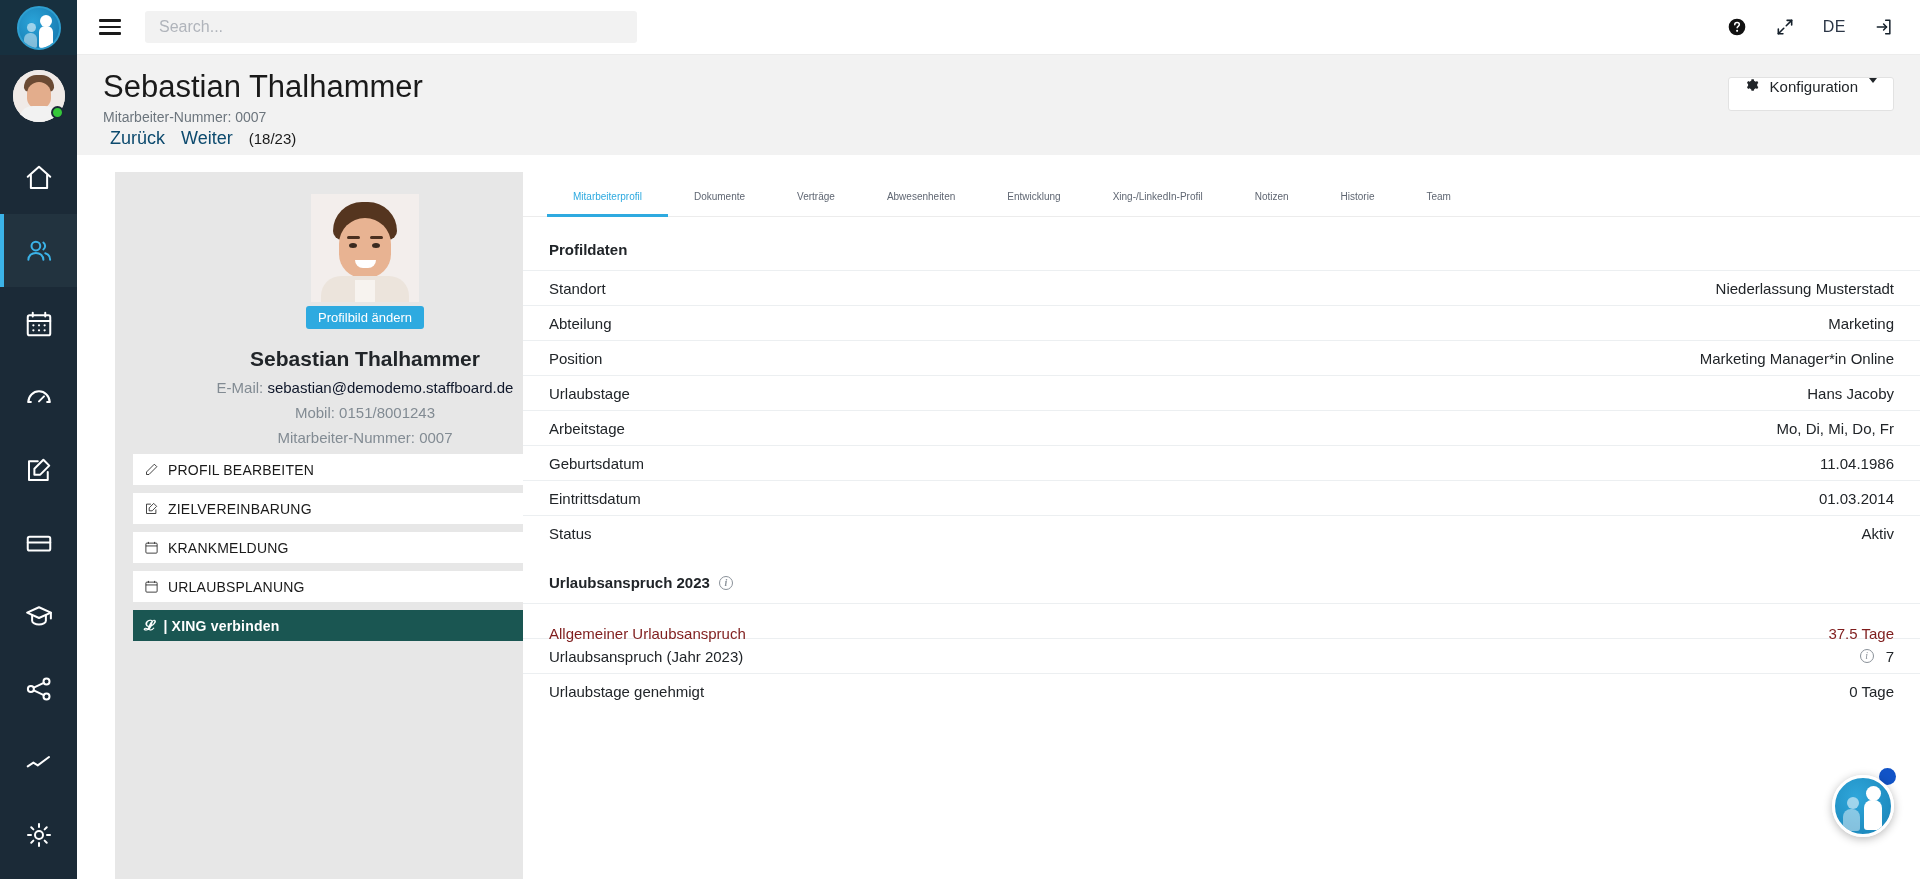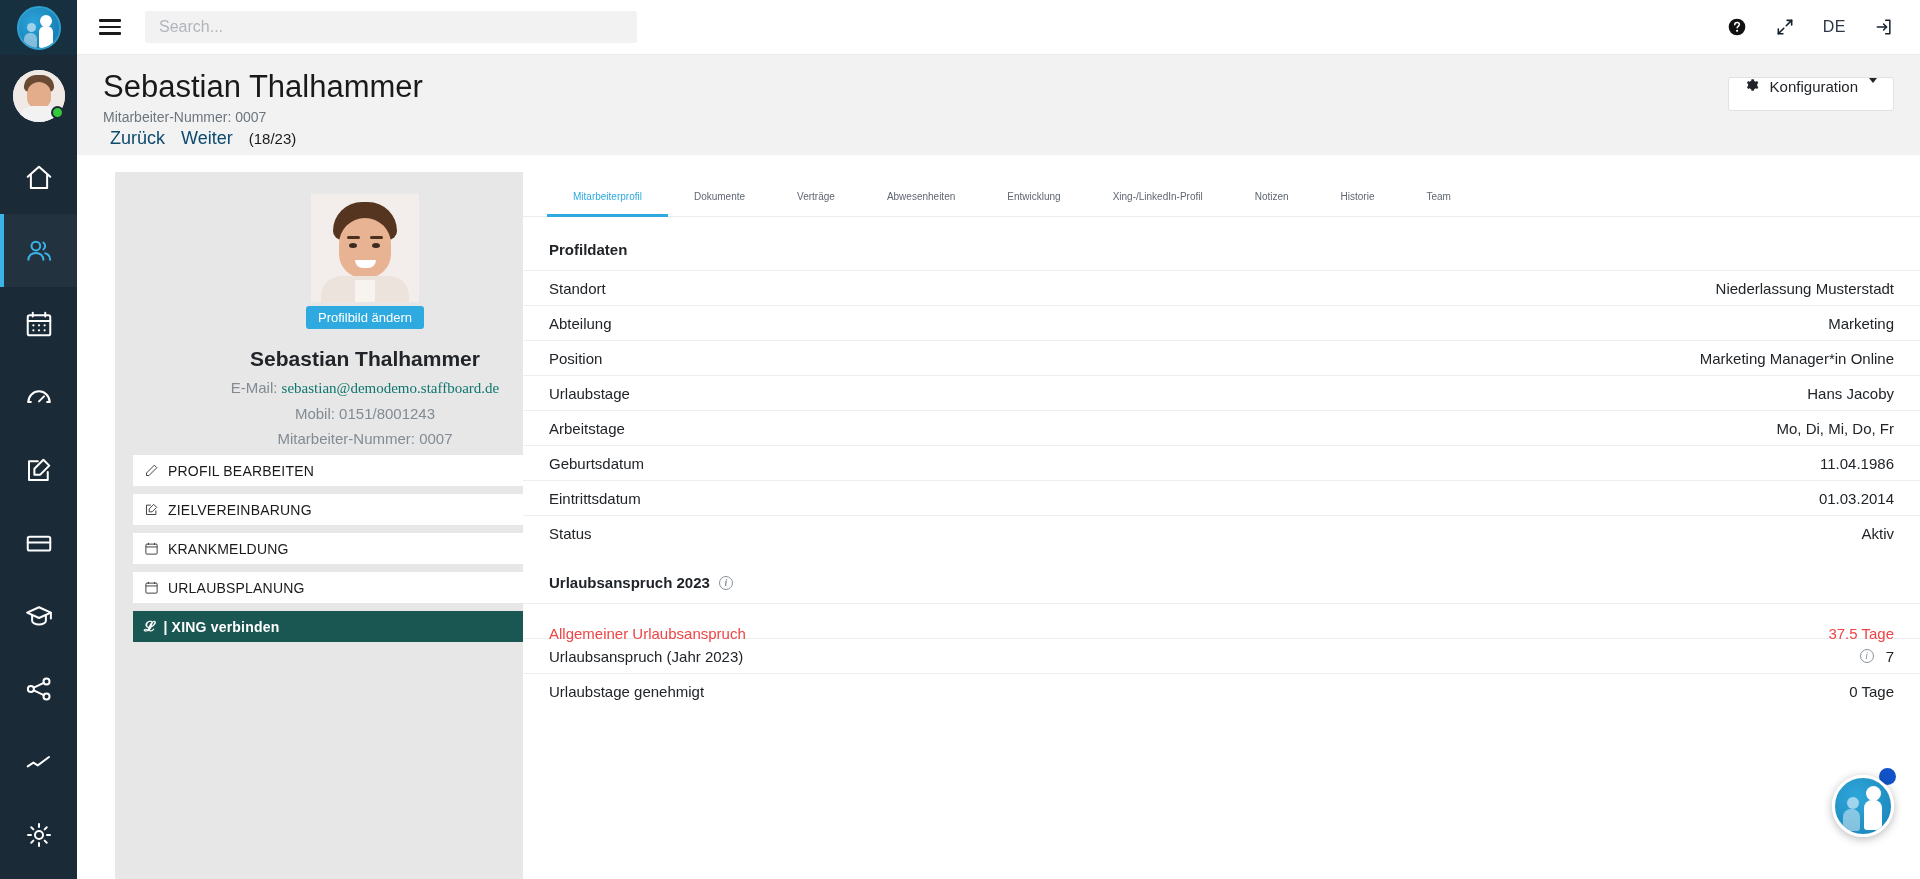--- a/index.html
+++ b/index.html
@@ -168,21 +168,21 @@
   .p-photo .collar { position: absolute; left: 44px; bottom: 0; width: 20px; height: 22px;
     background: #f7f3ef; transform: rotate(0deg); }
 
   .change-photo {
     display: block; margin: 4px auto 0; background: #2eaae0; color: #fff;
     border: none; font-size: 13px; padding: 4px 12px; border-radius: 3px;
     cursor: pointer; font-family: "Liberation Sans", sans-serif;
   }
   .p-name { text-align: center; font-size: 21px; font-weight: bold; color: #212529; margin-top: 18px; }
   .p-line { text-align: center; font-size: 15px; color: #828b93; margin-top: 8px; }
-  .p-line a { color: #0f766e; text-decoration: none; font-family: Liberation Serif, serif; }
+  .p-line a { color: #0f172a; text-decoration: none; }
 
   .act-btn {
     display: flex; align-items: center; gap: 9px;
     background: #ffffff; border: none; margin-top: 8px;
     height: 31px; padding: 0 11px; width: 100%;
     font-size: 14px; color: #1a1a1a; cursor: pointer; text-align: left;
     font-family: "Liberation Sans", sans-serif; letter-spacing: .2px;
   }
   .act-btn:first-of-type { margin-top: 22px; }
   .act-btn svg { width: 15px; height: 15px; stroke: #1a1a1a; fill: none; stroke-width: 1.3; }
@@ -214,21 +214,21 @@
   }
   .section-title.with-info { display: flex; align-items: center; gap: 9px; }
 
   .row {
     display: flex; justify-content: space-between; align-items: center;
     border-top: 1px solid #eceff1; padding: 12px 26px; height: 35px;
     font-size: 15px; color: #212529;
   }
   .row .lbl { color: #212529; }
   .row .val { color: #212529; text-align: right; }
-  .row.muted .lbl, .row.muted .val { color: #ef4444; margin-top: 24px; }
+  .row.muted .lbl, .row.muted .val { color: #7f1d1d; margin-top: 24px; }
   .row .val-with-info { display: flex; align-items: center; gap: 12px; justify-content: flex-end; }
 
   .info-icon {
     display: inline-flex; align-items: center; justify-content: center;
     width: 14px; height: 14px; border: 1px solid #8a9199; border-radius: 50%;
     font-size: 10px; color: #8a9199; font-style: italic;
     font-family: "Liberation Serif", serif; line-height: 1; cursor: pointer;
   }
 
   

